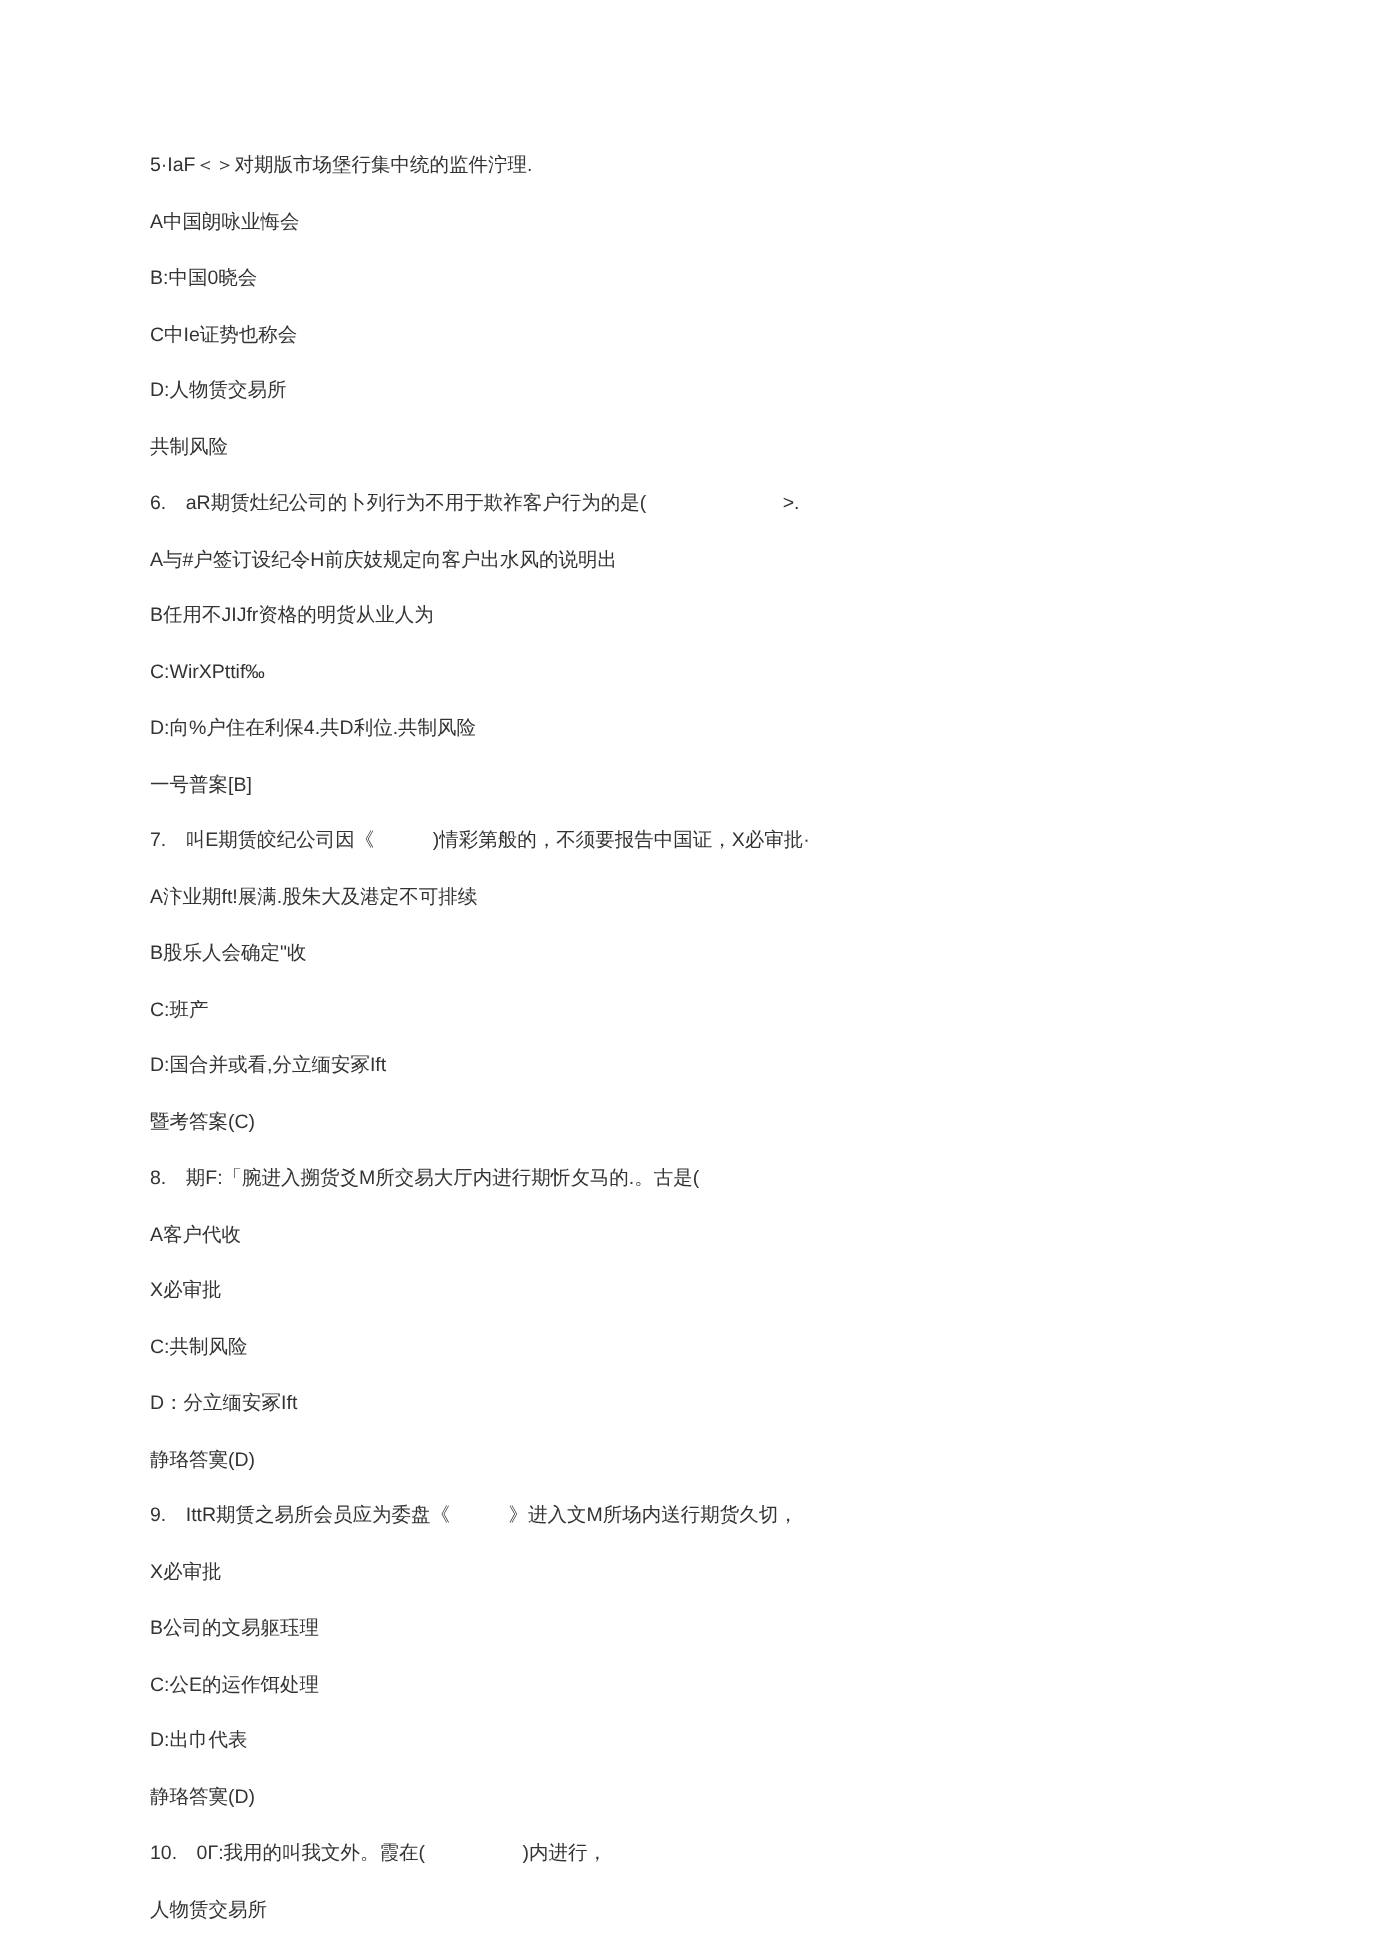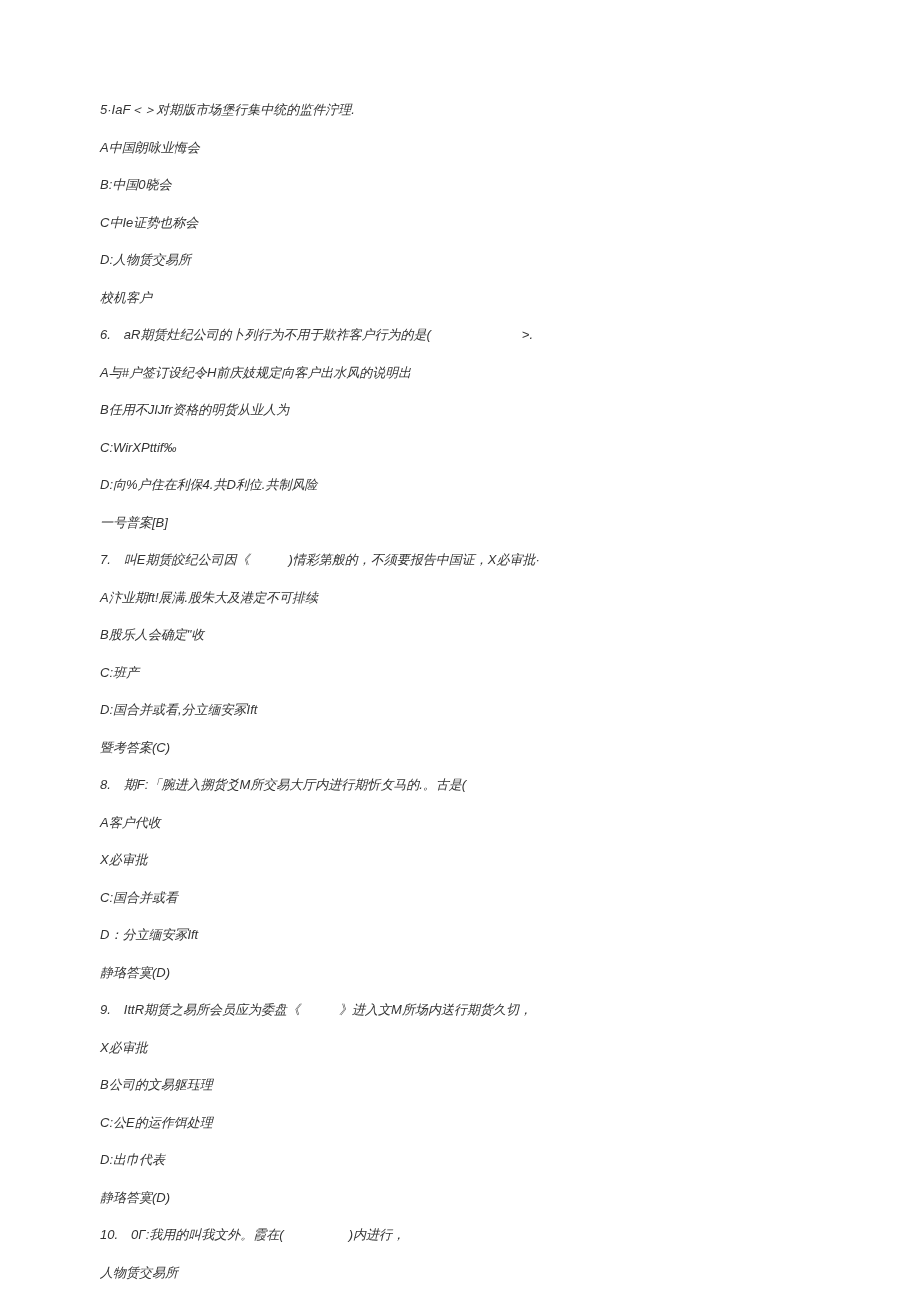--- a/index.html
+++ b/index.html
@@ -8,54 +8,53 @@
       font-family: "Microsoft YaHei", "SimSun", Arial, sans-serif;
       font-size: 13px;
       color: #333;
       width: 920px;
       min-height: 1301px;
       padding: 100px 100px 60px 100px;
       line-height: 1.5;
     }
     .line {
       margin-bottom: 18px;
-      font-style: italic;
     }
     .q-header {
       margin-bottom: 18px;
     }
   </style>
 </head>
 <body>
 
 <div class="line q-header">5·IaF＜＞对期版市场堡行集中统的监件泞理.</div>
 <div class="line">A中国朗咏业悔会</div>
 <div class="line">B:中国0晓会</div>
 <div class="line">C中Ie证势也称会</div>
 <div class="line">D:人物赁交易所</div>
-<div class="line">校机客户</div>
+<div class="line">共制风险</div>
 
 <div class="line q-header">6.　aR期赁灶纪公司的卜列行为不用于欺祚客户行为的是(　　　　　　　&gt;.</div>
 <div class="line">A与#户签订设纪令H前庆妓规定向客户出水风的说明出</div>
 <div class="line">B任用不JIJfr资格的明货从业人为</div>
 <div class="line">C:WirXPttif‰</div>
 <div class="line">D:向%户住在利保4.共D利位.共制风险</div>
 <div class="line">一号普案[B]</div>
 
 <div class="line q-header">7.　叫E期赁皎纪公司因《　　　)情彩第般的，不须要报告中国证，X必审批·</div>
 <div class="line">A汴业期ft!展满.股朱大及港定不可排续</div>
 <div class="line">B股乐人会确定"收</div>
 <div class="line">C:班产</div>
 <div class="line">D:国合并或看,分立缅安冢Ift</div>
 <div class="line">暨考答案(C)</div>
 
 <div class="line q-header">8.　期F:「腕进入搠货爻M所交易大厅内进行期忻攵马的.。古是(</div>
 <div class="line">A客户代收</div>
 <div class="line">X必审批</div>
-<div class="line">C:国合并或看</div>
+<div class="line">C:共制风险</div>
 <div class="line">D：分立缅安冢Ift</div>
 <div class="line">静珞答寞(D)</div>
 
 <div class="line q-header">9.　IttR期赁之易所会员应为委盘《　　　》进入文M所场内送行期货久切，</div>
 <div class="line">X必审批</div>
 <div class="line">B公司的文易躯珏理</div>
 <div class="line">C:公E的运作饵处理</div>
 <div class="line">D:出巾代表</div>
 <div class="line">静珞答寞(D)</div>
 

